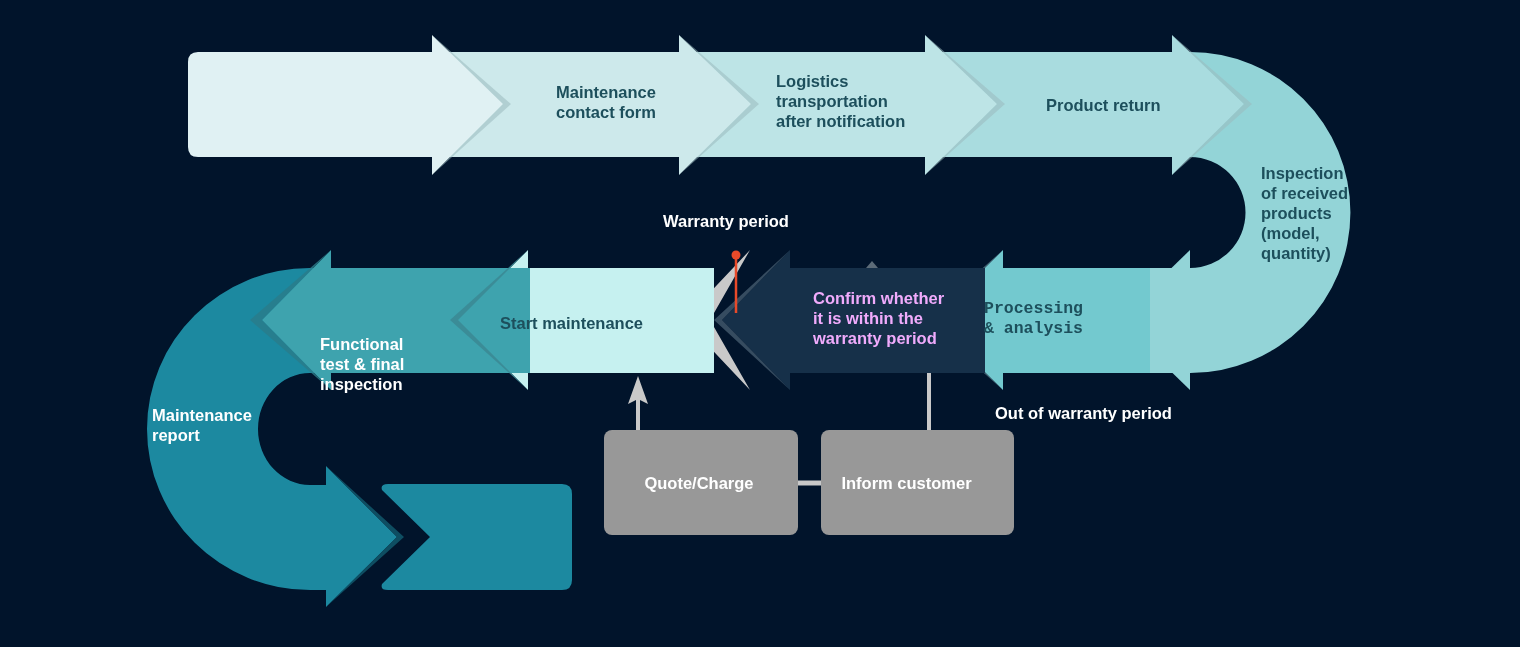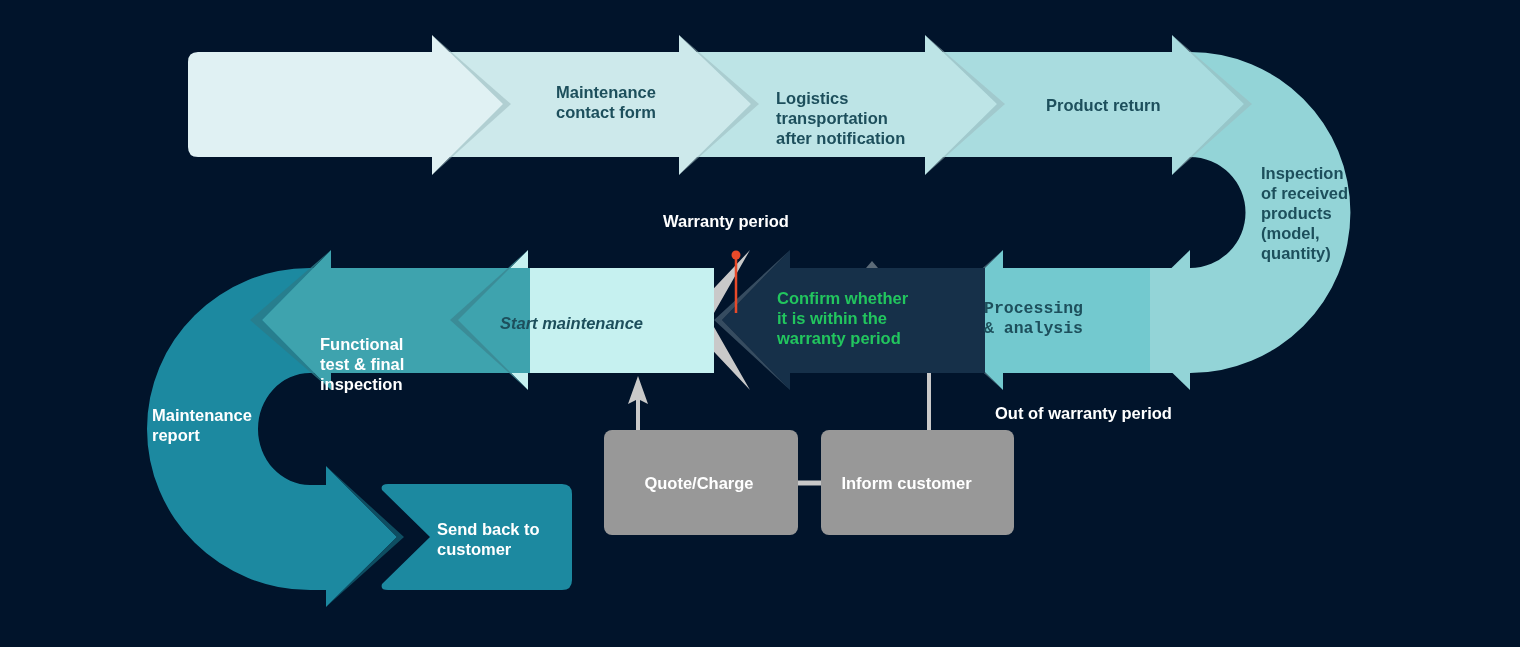--- a/index.html
+++ b/index.html
@@ -10,21 +10,21 @@
   }
   #stage { position: relative; width: 1520px; height: 647px; }
   svg { position: absolute; left: 0; top: 0; }
   .lbl {
     position: absolute;
     font-size: 16.5px; font-weight: bold; line-height: 20px;
     white-space: pre-line;
   }
   .dark { color: #1d4f5c; }
   .white { color: #ffffff; }
-  .red { color: #22c55e; }
+  .red { color: #f0abfc; margin-left: 36px; }
   .center { text-align: center; }
 </style>
 </head>
 <body style="background: rgb(1, 20, 43);">
 
 <div id="stage">
   <svg width="1520" height="647" viewBox="0 0 1520 647">
 
     <path class="shp" d="M1190,52 A160,160 0 0 1 1190,373 L1190,373 L1190,268 A52,52 0 0 0 1190,157 Z" fill="#93d4d7"></path>
     <path class="shp" d="M1150,52 L1190,52 L1190,157 L1150,157 Z" fill="#93d4d7"></path>
@@ -73,39 +73,37 @@
     <line x1="798" y1="483" x2="821" y2="483" stroke="#c9c9c9" stroke-width="5"></line>
     <line x1="638" y1="430" x2="638" y2="398" stroke="#c9c9c9" stroke-width="4"></line>
     <path fill="#c9c9c9" d="M638,376 L648,404 L638,399 L628,404 Z"></path>
 
     <rect class="shp" x="604" y="430" width="194" height="105" rx="8" fill="#989898"></rect>
     <rect class="shp" x="821" y="430" width="193" height="105" rx="8" fill="#989898"></rect>
   </svg>
 
   <div class="lbl dark" style="left:556px;top:82px;">Maintenance
 contact form</div>
-  <div class="lbl dark" style="left:776px;top:71px;margin-top:17px;">Logistics
+  <div class="lbl dark" style="left:776px;top:71px;">Logistics
 transportation
 after notification</div>
   <div class="lbl dark" style="left:1046px;top:95px;text-align:right;">Product return</div>
   <div class="lbl dark" style="left:1261px;top:163px;">Inspection
 of received
 products
 (model,
 quantity)</div>
   <div class="lbl dark" style="left:984px;top:299px;font-family:Liberation Mono, monospace;">Processing
 &amp; analysis</div>
   <div class="lbl red" style="left:777px;top:288px;">Confirm whether
 it is within the
 warranty period</div>
-  <div class="lbl dark" style="left:500px;top:313px;font-style:italic;">Start maintenance</div>
+  <div class="lbl dark" style="left:500px;top:313px;">Start maintenance</div>
   <div class="lbl white" style="left:320px;top:286px;margin-top:48px;">Functional
 test &amp; final
 inspection</div>
   <div class="lbl white" style="left:152px;top:405px;">Maintenance
 report</div>
-  <div class="lbl white" style="left:437px;top:519px;">Send back to
-customer</div>
   <div class="lbl white center" style="left:604px;top:473px;width:190px;">Quote/Charge</div>
   <div class="lbl white center" style="left:821px;top:473px;width:171px;text-align:center;">Inform customer</div>
   <div class="lbl white" style="left:663px;top:211px;">Warranty period</div>
   <div class="lbl white" style="left:995px;top:403px;">Out of warranty period</div>
 </div>
 
 </body></html>

